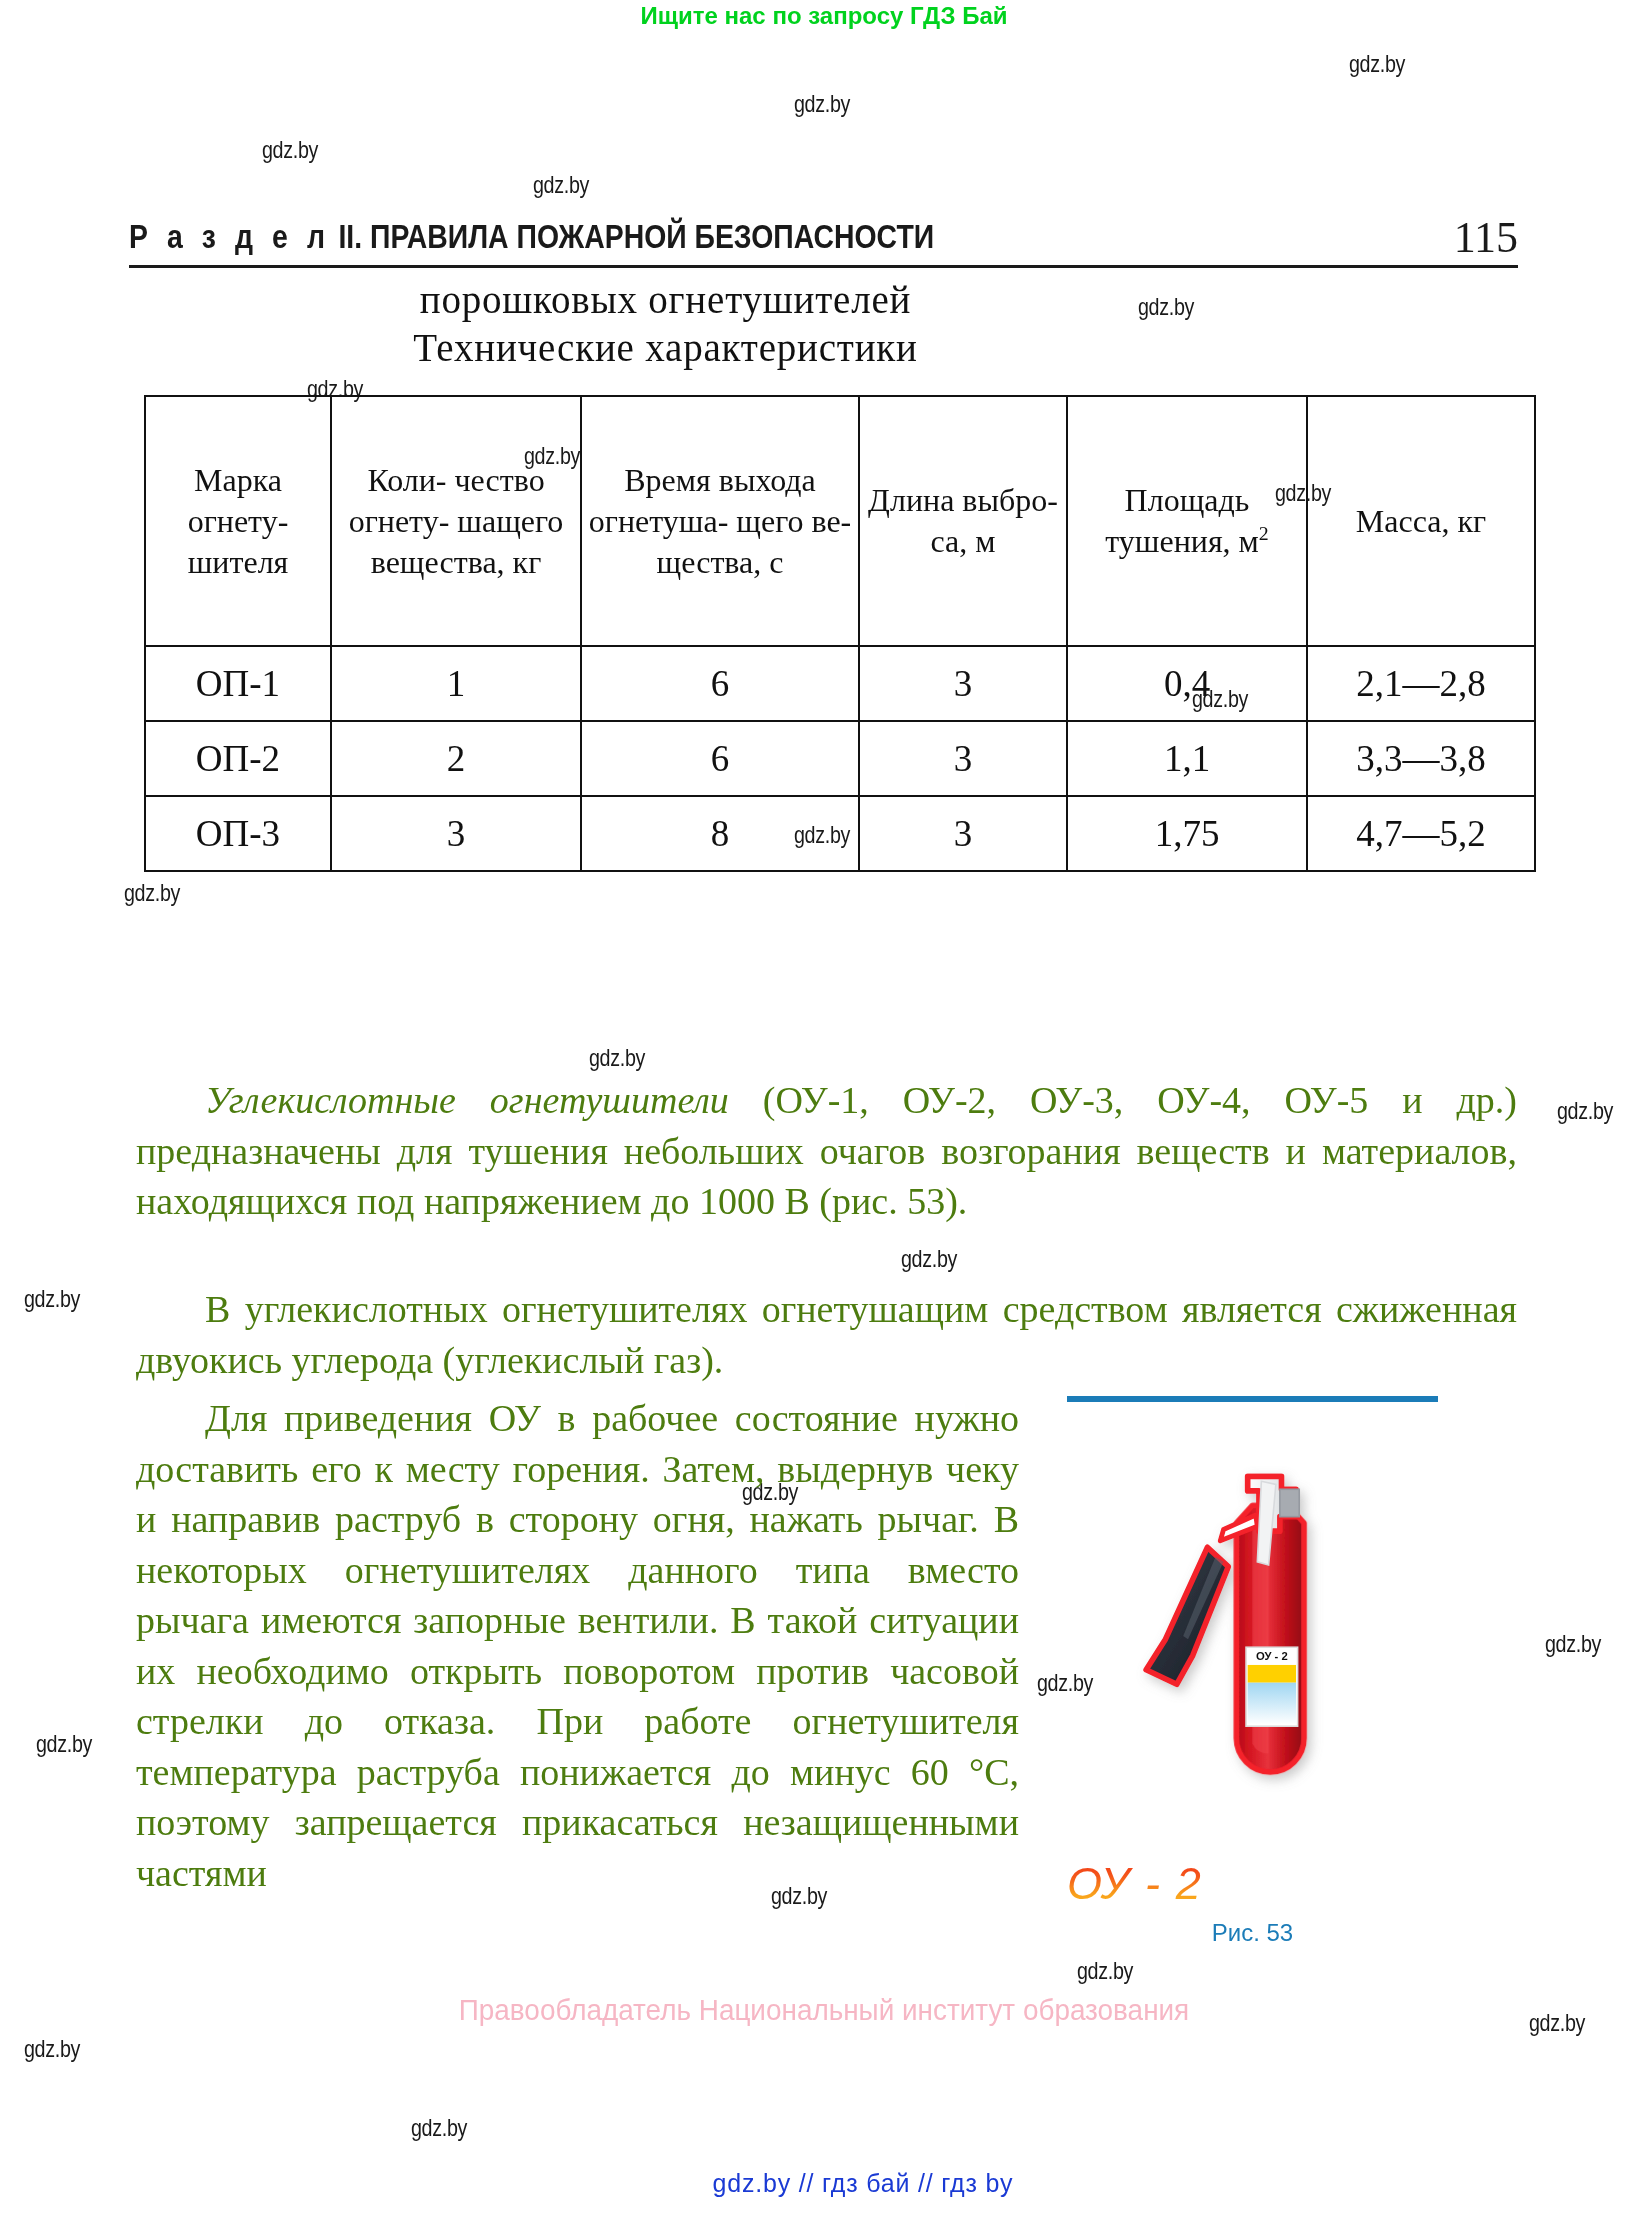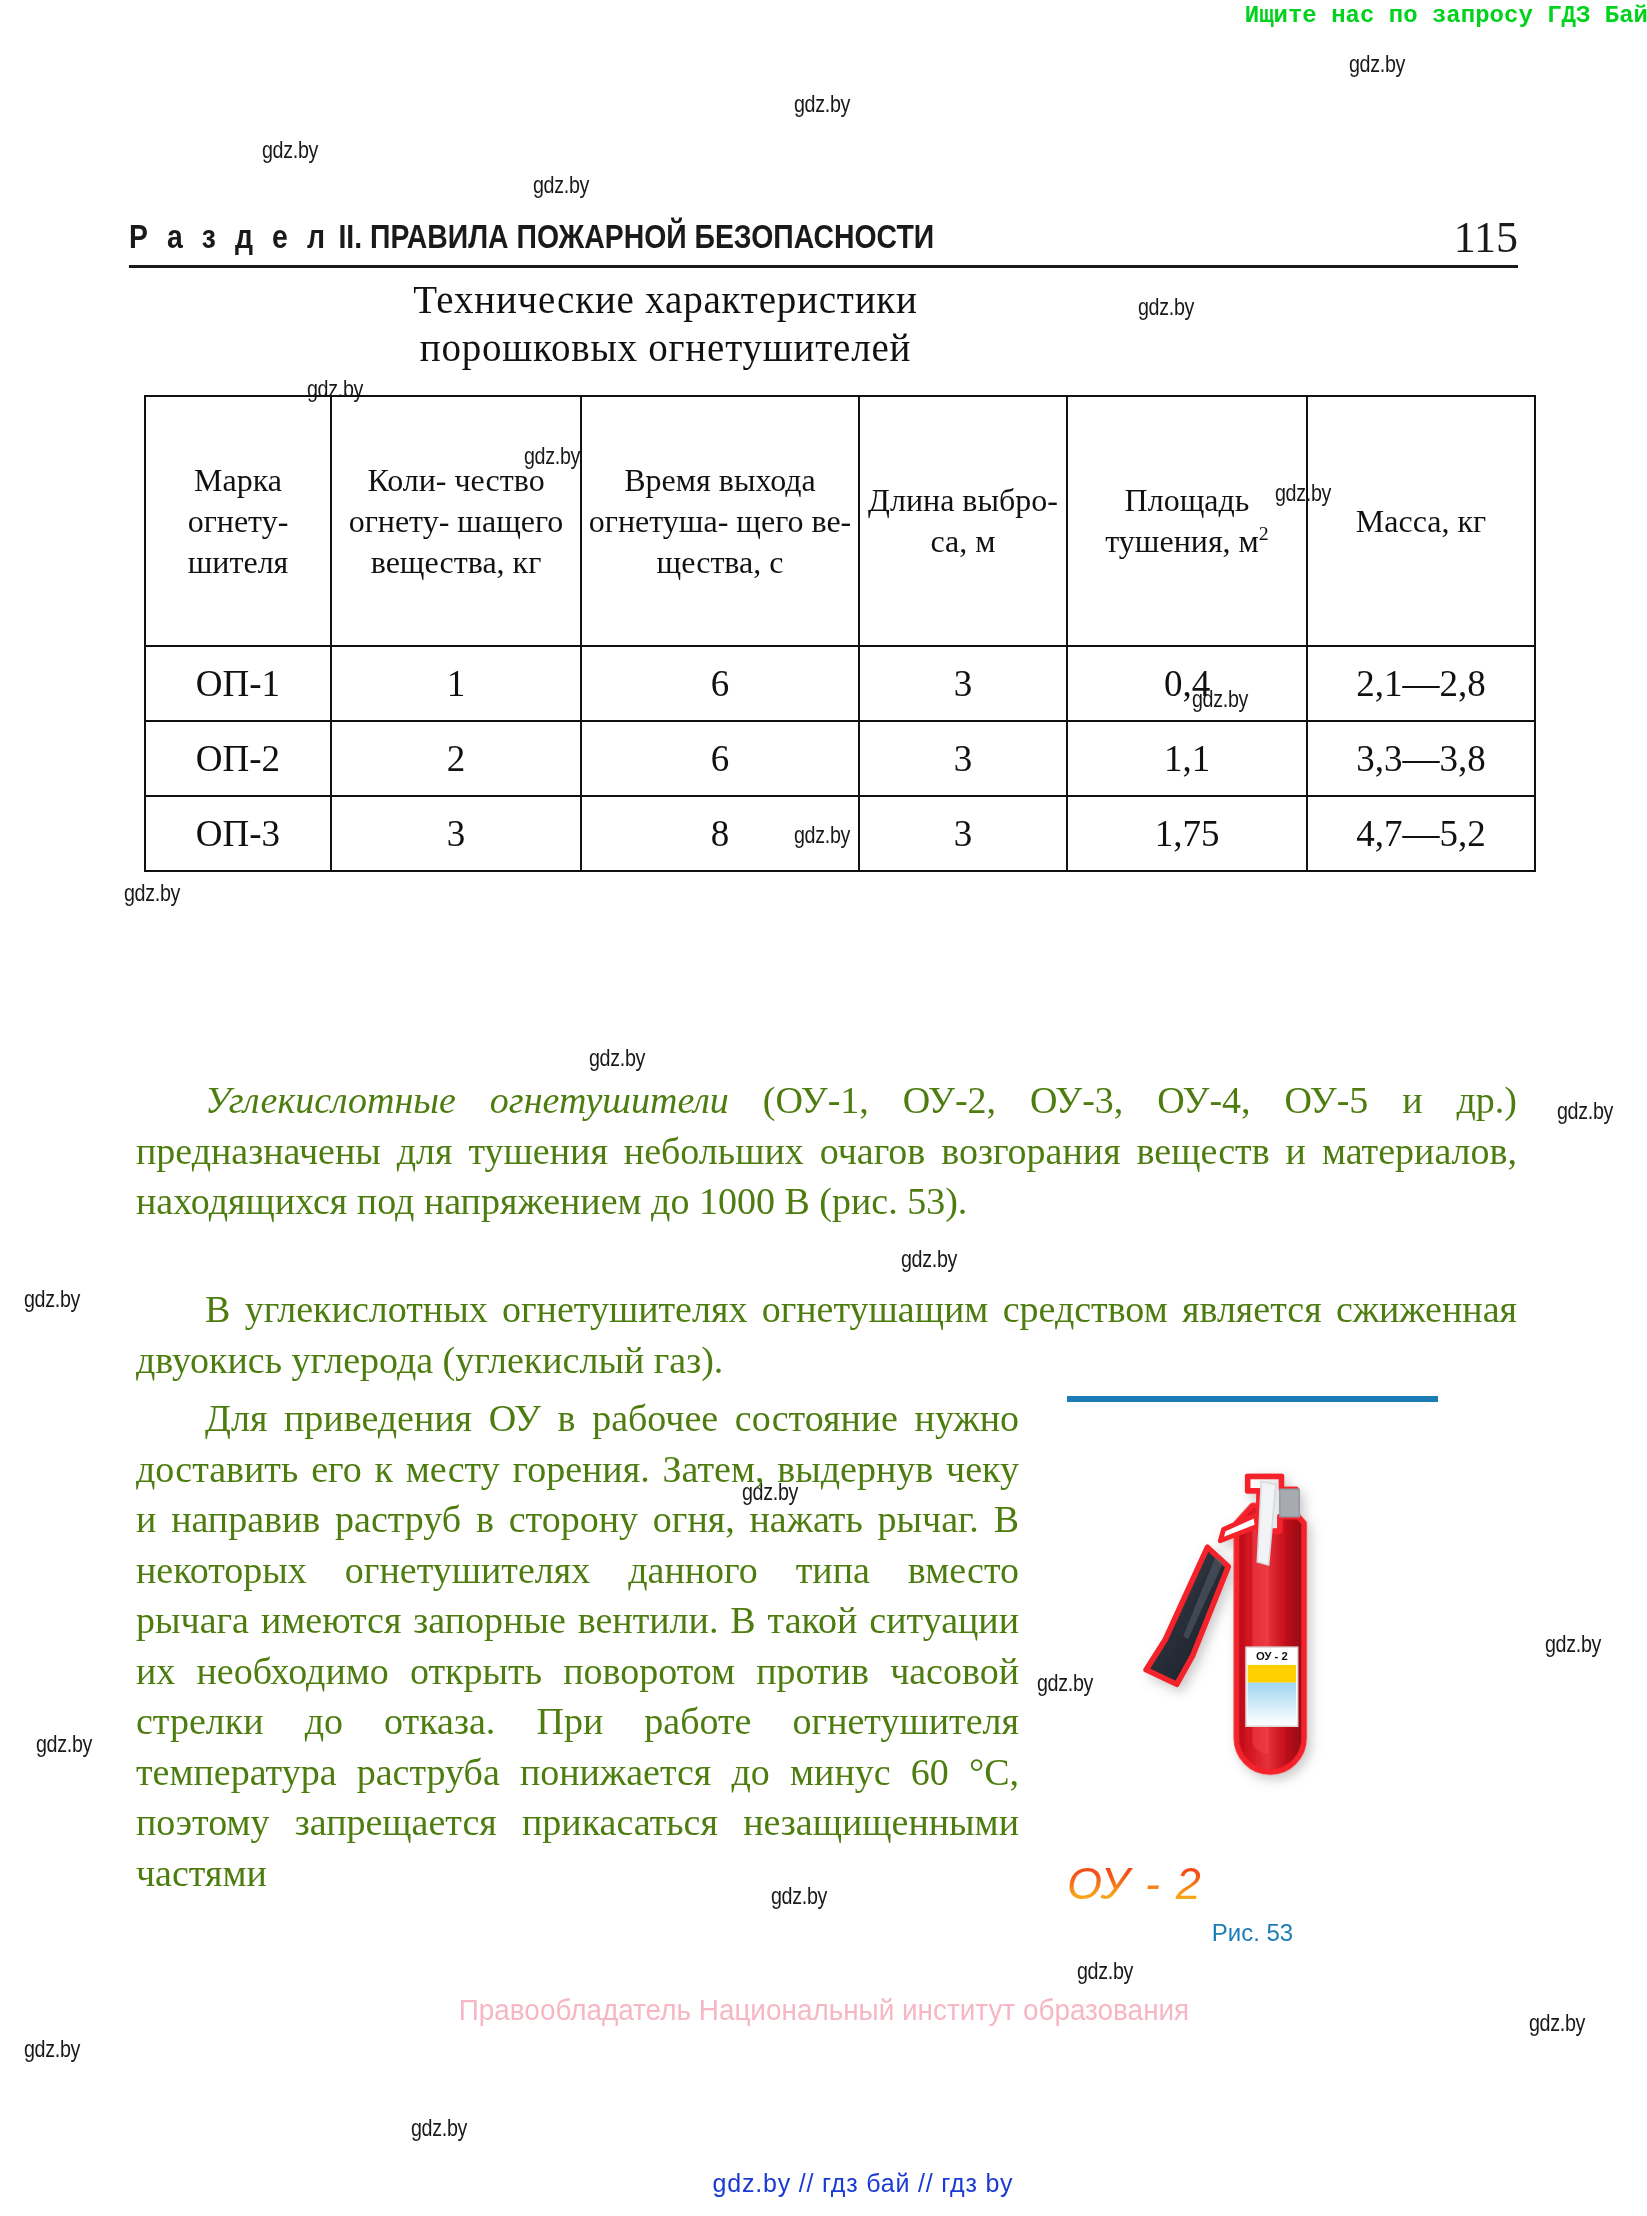--- a/index.html
+++ b/index.html
@@ -27,22 +27,22 @@
     white-space: nowrap;
     transform: scaleX(0.82);
     transform-origin: left center;
     letter-spacing: -0.4px;
   }
   .top-banner {
     position: absolute;
     top: 1.6px;
     left: 0;
     width: 1648px;
-    text-align: right;
-    font-family: Liberation Mono, monospace;
+    text-align: center;
+    font-family: Liberation Sans, sans-serif;
     font-size: 24px;
     font-weight: bold;
     color: #00d21e;
     white-space: nowrap;
   }
   .footer-rights {
     position: absolute;
     left: 0;
     top: 1993px;
     width: 1648px;
@@ -265,22 +265,22 @@
   <div id="runhead">
     <div class="rh-title">
       <span class="sp">Р а з д е л</span>
       <span>II. ПРАВИЛА ПОЖАРНОЙ БЕЗОПАСНОСТИ</span>
     </div>
     <div class="rh-page">115</div>
     <div class="rh-rule"></div>
   </div>
 
   <div id="table-title">
+    <span class="tt-line">порошковых огнетушителей</span>
     <span class="tt-line">Технические характеристики</span>
-    <span class="tt-line">порошковых огнетушителей</span>
   </div>
 
   <table id="spec-table">
     <colgroup>
       <col class="col1">
         <col class="col2">
         <col class="col3">
       <col class="col4">
         <col class="col5">
         <col class="col6">

